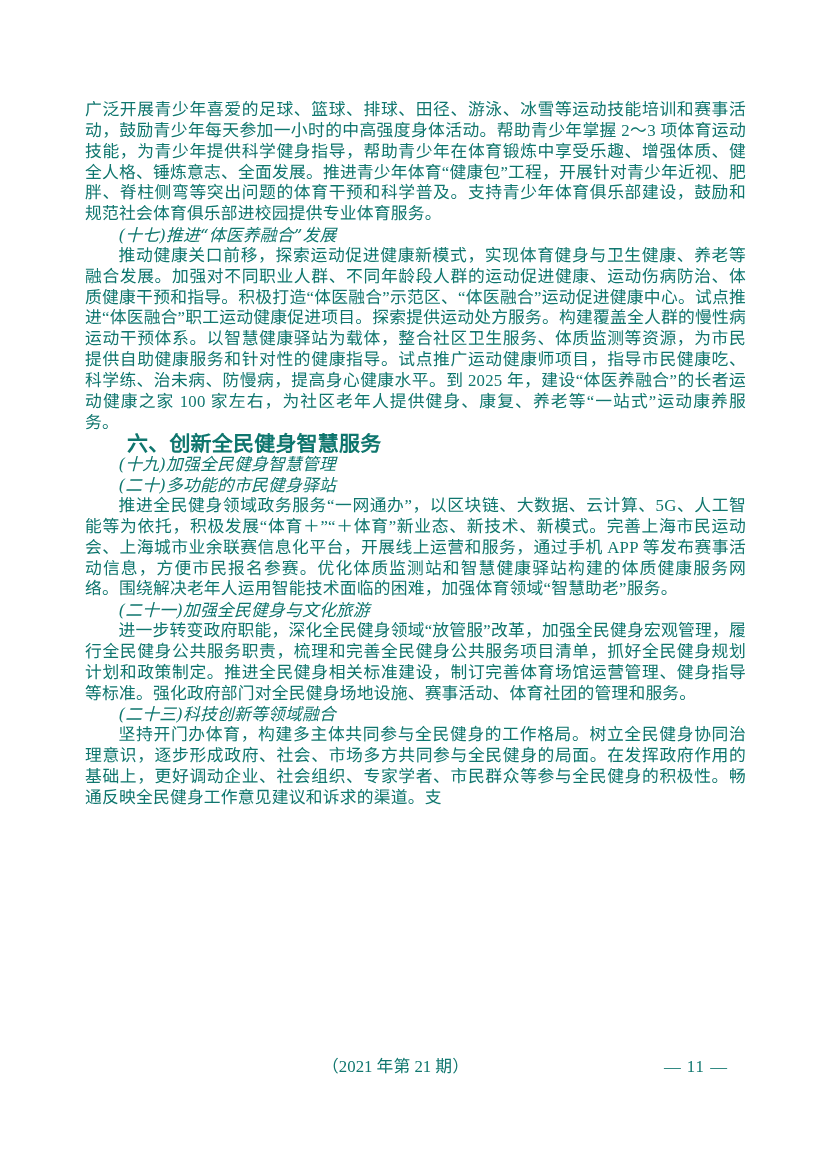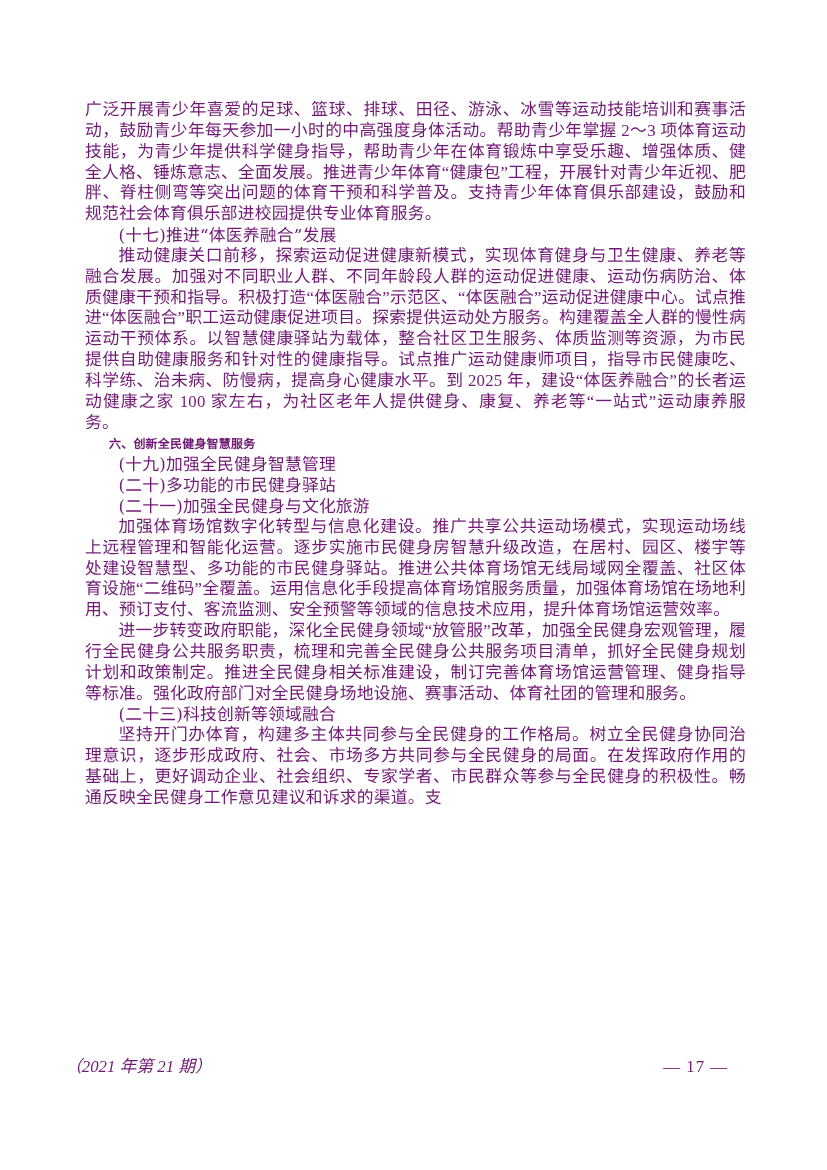--- a/index.html
+++ b/index.html
@@ -7,83 +7,83 @@
     padding: 0;
     background: #ffffff;
   }
   .page {
     position: relative;
     width: 827px;
     height: 1170px;
     background: #ffffff;
     overflow: hidden;
     font-family: "Liberation Serif", "DejaVu Serif", serif;
-    color: #701a75;
+    color: #0f766e;
   }
   .content {
     position: absolute;
     left: 85px;
     top: 100px;
     width: 661px;
     font-size: 16.8px;
     line-height: 20.85px;
     text-align: justify;
     text-justify: inter-ideograph;
     letter-spacing: 0.2px;
   }
   .content p { margin: 0; padding: 0; }
   .para { text-indent: 2em; }
   .para.no-indent { text-indent: 0; }
   .kai {
     text-indent: 2em;
+    font-style: italic;
     font-family: "DejaVu Serif", "Liberation Serif", serif;
   }
   .hei {
     text-indent: 2em;
     font-style: normal;
     font-weight: 700;
     font-family: "Liberation Sans", "DejaVu Sans", sans-serif;
-    font-size: 12px;
+    font-size: 21px;
   }
   .footer {
     position: absolute;
     left: 85px;
     top: 1056px;
     width: 661px;
     font-size: 16.8px;
     line-height: 21px;
   }
   .footer-issue {
     display: block;
-    text-align: left;
+    text-align: center;
     transform: translateX(-20px);
-    font-style: italic;
   }
   .footer-page {
     position: absolute;
     right: 18px;
     top: 0;
     letter-spacing: 1px;
     white-space: pre;
   }
 </style>
 </head>
 <body>
 
 <div class="page">
   <div class="content">
     <p class="para no-indent">广泛开展青少年喜爱的足球、篮球、排球、田径、游泳、冰雪等运动技能培训和赛事活动，鼓励青少年每天参加一小时的中高强度身体活动。帮助青少年掌握 2～3 项体育运动技能，为青少年提供科学健身指导，帮助青少年在体育锻炼中享受乐趣、增强体质、健全人格、锤炼意志、全面发展。推进青少年体育“健康包”工程，开展针对青少年近视、肥胖、脊柱侧弯等突出问题的体育干预和科学普及。支持青少年体育俱乐部建设，鼓励和规范社会体育俱乐部进校园提供专业体育服务。</p>
     <p class="kai">(十七)推进“体医养融合”发展</p>
     <p class="para">推动健康关口前移，探索运动促进健康新模式，实现体育健身与卫生健康、养老等融合发展。加强对不同职业人群、不同年龄段人群的运动促进健康、运动伤病防治、体质健康干预和指导。积极打造“体医融合”示范区、“体医融合”运动促进健康中心。试点推进“体医融合”职工运动健康促进项目。探索提供运动处方服务。构建覆盖全人群的慢性病运动干预体系。以智慧健康驿站为载体，整合社区卫生服务、体质监测等资源，为市民提供自助健康服务和针对性的健康指导。试点推广运动健康师项目，指导市民健康吃、科学练、治未病、防慢病，提高身心健康水平。到 2025 年，建设“体医养融合”的长者运动健康之家 100 家左右，为社区老年人提供健身、康复、养老等“一站式”运动康养服务。</p>
     <p class="hei">六、创新全民健身智慧服务</p>
     <p class="kai">(十九)加强全民健身智慧管理</p>
     <p class="kai">(二十)多功能的市民健身驿站</p>
+    <p class="para">推进全民健身领域政务服务“一网通办”，以区块链、大数据、云计算、5G、人工智能等为依托，积极发展“体育＋”“＋体育”新业态、新技术、新模式。完善上海市民运动会、上海城市业余联赛信息化平台，开展线上运营和服务，通过手机 APP 等发布赛事活动信息，方便市民报名参赛。优化体质监测站和智慧健康驿站构建的体质健康服务网络。围绕解决老年人运用智能技术面临的困难，加强体育领域“智慧助老”服务。</p>
     <p class="kai">(二十一)加强全民健身与文化旅游</p>
-    <p class="para">加强体育场馆数字化转型与信息化建设。推广共享公共运动场模式，实现运动场线上远程管理和智能化运营。逐步实施市民健身房智慧升级改造，在居村、园区、楼宇等处建设智慧型、多功能的市民健身驿站。推进公共体育场馆无线局域网全覆盖、社区体育设施“二维码”全覆盖。运用信息化手段提高体育场馆服务质量，加强体育场馆在场地利用、预订支付、客流监测、安全预警等领域的信息技术应用，提升体育场馆运营效率。</p>
     <p class="para">进一步转变政府职能，深化全民健身领域“放管服”改革，加强全民健身宏观管理，履行全民健身公共服务职责，梳理和完善全民健身公共服务项目清单，抓好全民健身规划计划和政策制定。推进全民健身相关标准建设，制订完善体育场馆运营管理、健身指导等标准。强化政府部门对全民健身场地设施、赛事活动、体育社团的管理和服务。</p>
     <p class="kai">(二十三)科技创新等领域融合</p>
     <p class="para">坚持开门办体育，构建多主体共同参与全民健身的工作格局。树立全民健身协同治理意识，逐步形成政府、社会、市场多方共同参与全民健身的局面。在发挥政府作用的基础上，更好调动企业、社会组织、专家学者、市民群众等参与全民健身的积极性。畅通反映全民健身工作意见建议和诉求的渠道。支</p>
   </div>
   <div class="footer">
     <span class="footer-issue">（2021 年第 21 期）</span>
-    <span class="footer-page">— 17 —</span>
+    <span class="footer-page">— 11 —</span>
   </div>
 </div>
 
 </body></html>

